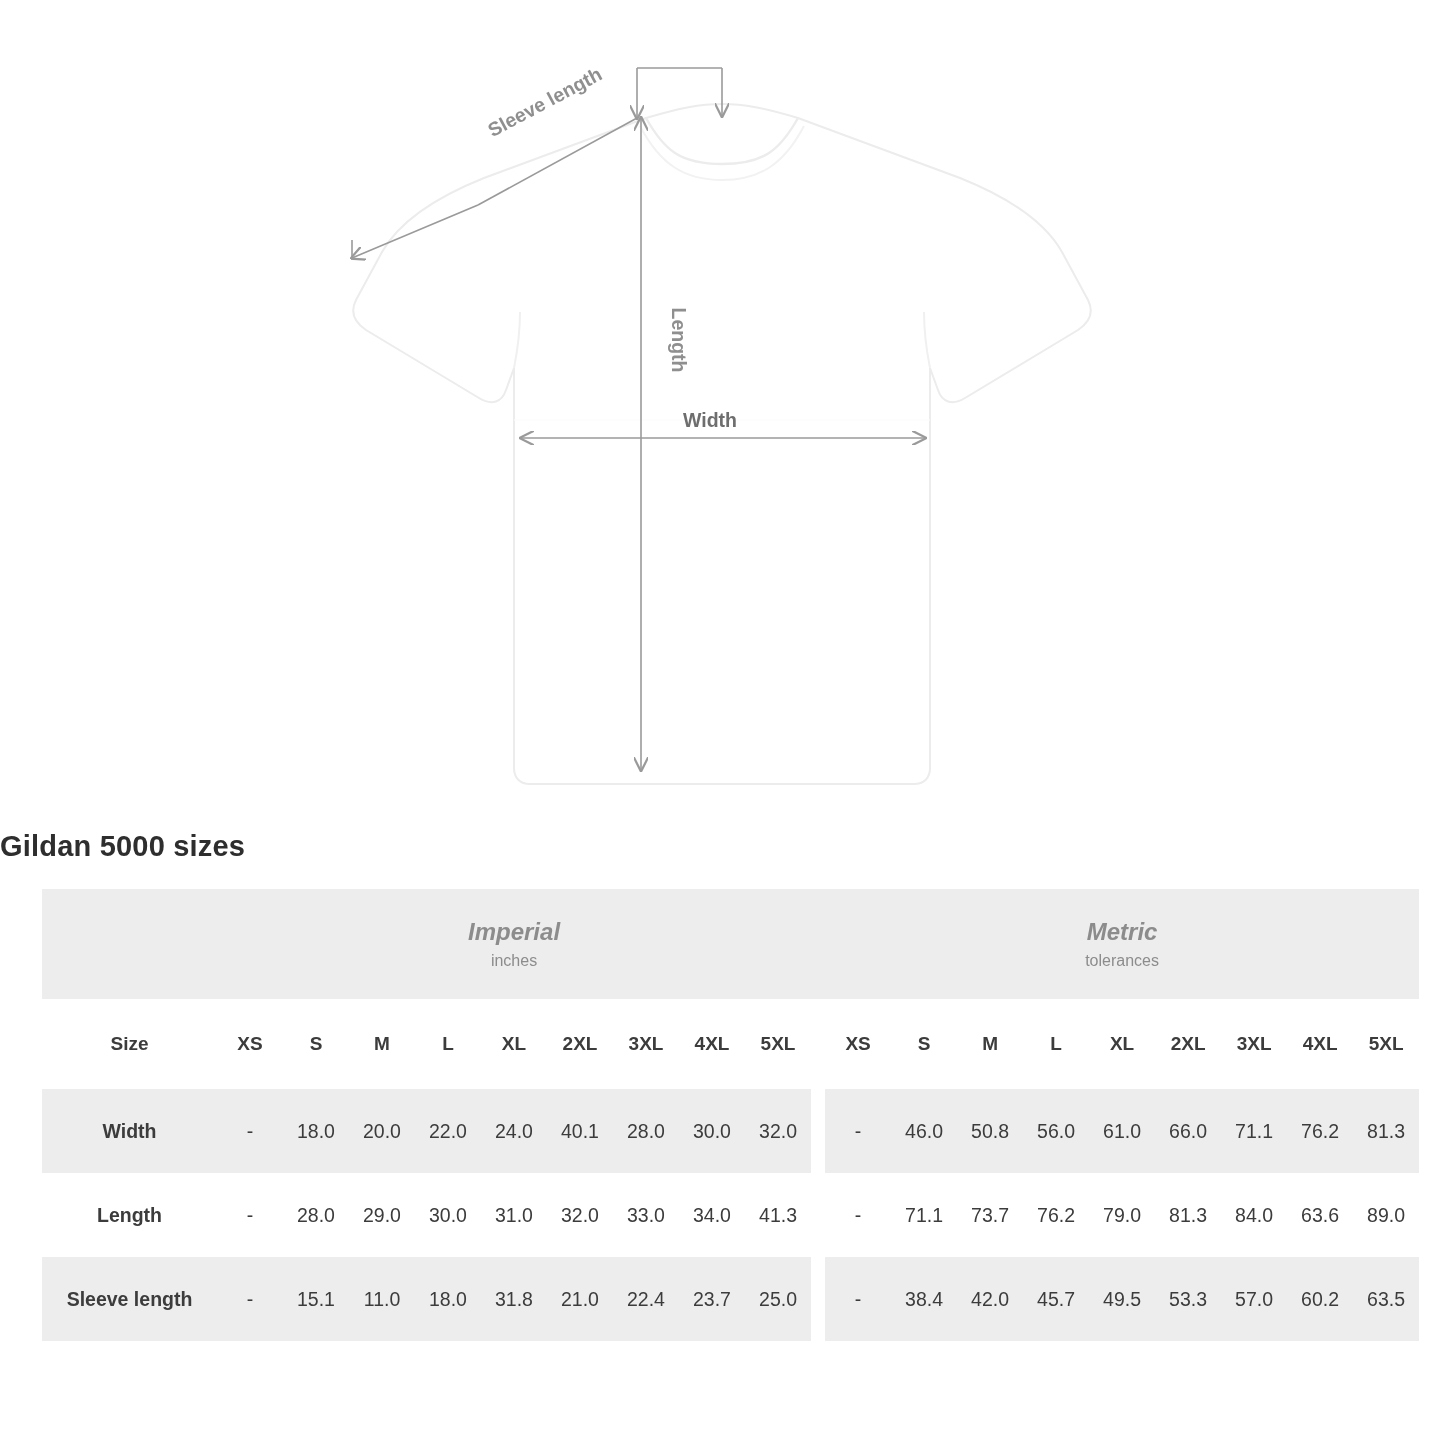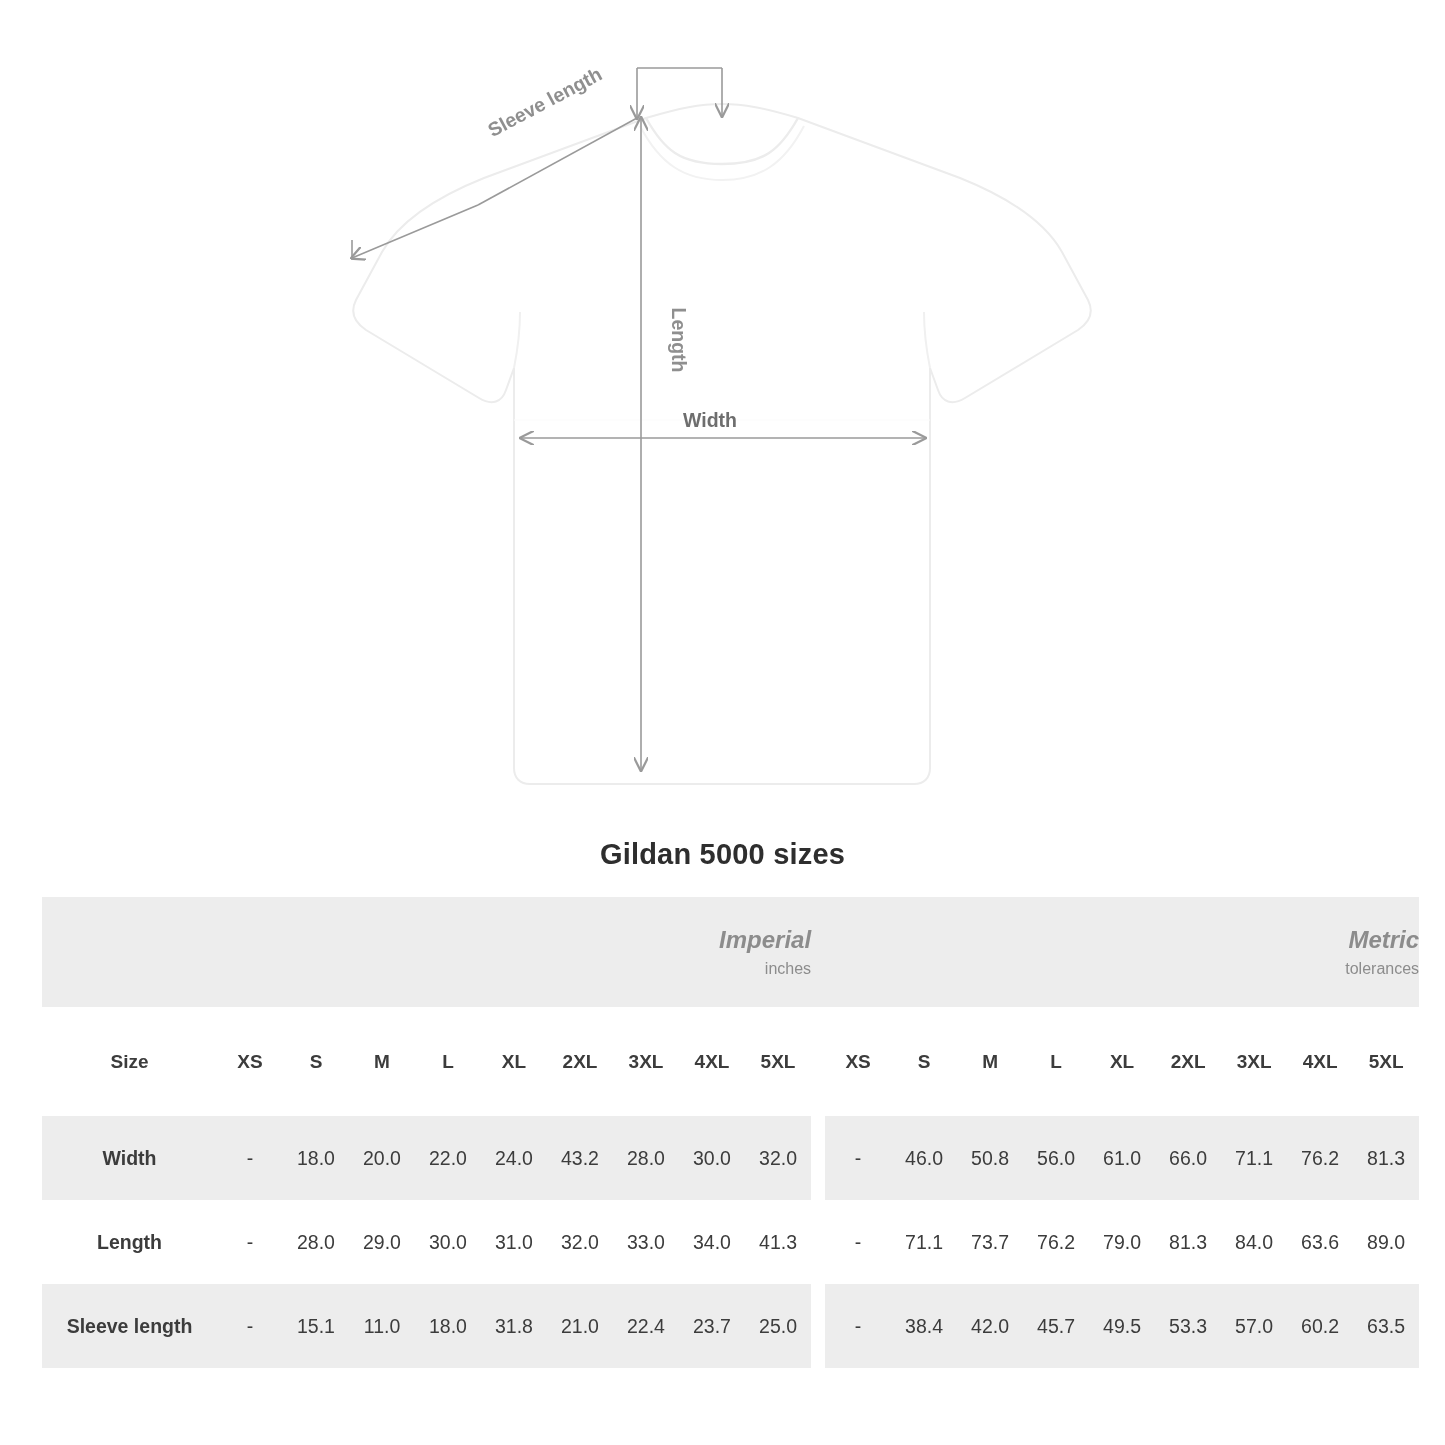--- a/index.html
+++ b/index.html
@@ -25,22 +25,21 @@
     position: relative;
     width: 1445px;
     height: 830px;
   }
   .illustration svg {
     display: block;
   }
 
   
   .title-block {
-    text-align: center;
-    margin-top: 8px;
+    margin-top: 0;
   }
   .chart-title {
     font-size: 29px;
     font-weight: bold;
     color: #2e2e2e;
     letter-spacing: 0.2px;
   }
   .chart-note {
     font-size: 17.5px;
     font-style: italic;
@@ -60,41 +59,41 @@
   table.size-chart td,
   table.size-chart th {
     padding: 0;
     margin: 0;
     border: none;
   }
 
   .unit-head {
     height: 110px;
     vertical-align: middle;
-    text-align: right;
+    text-align: center;
     background: #ededed;
   }
   .unit-name {
     font-size: 24px;
     font-weight: bold;
     font-style: italic;
     color: #8c8c8c;
   }
   .unit-sub {
     font-size: 16px;
     color: #8c8c8c;
     margin-top: 6px;
   }
 
   .row-header-cell {
     width: 175px;
   }
 
   tr.head-row td {
-    height: 109px;
+    height: 90px;
     background: #ffffff;
     text-align: center;
     vertical-align: middle;
     font-size: 19px;
     font-weight: bold;
     color: #3c3c3c;
   }
   tr.head-row td.rowlabel {
     font-size: 19px;
     font-weight: bold;
@@ -243,21 +242,21 @@
           <td>5XL</td>
         </tr>
 
         <tr class="data-row shaded">
           <td class="rowlabel">Width</td>
           <td>-</td>
           <td>18.0</td>
           <td>20.0</td>
           <td>22.0</td>
           <td>24.0</td>
-          <td>43.2</td>
+          <td>40.1</td>
           <td>28.0</td>
           <td>30.0</td>
           <td>32.0</td>
           <td class="gap"></td>
           <td>-</td>
           <td>46.0</td>
           <td>50.8</td>
           <td>56.0</td>
           <td>61.0</td>
           <td>66.0</td>

